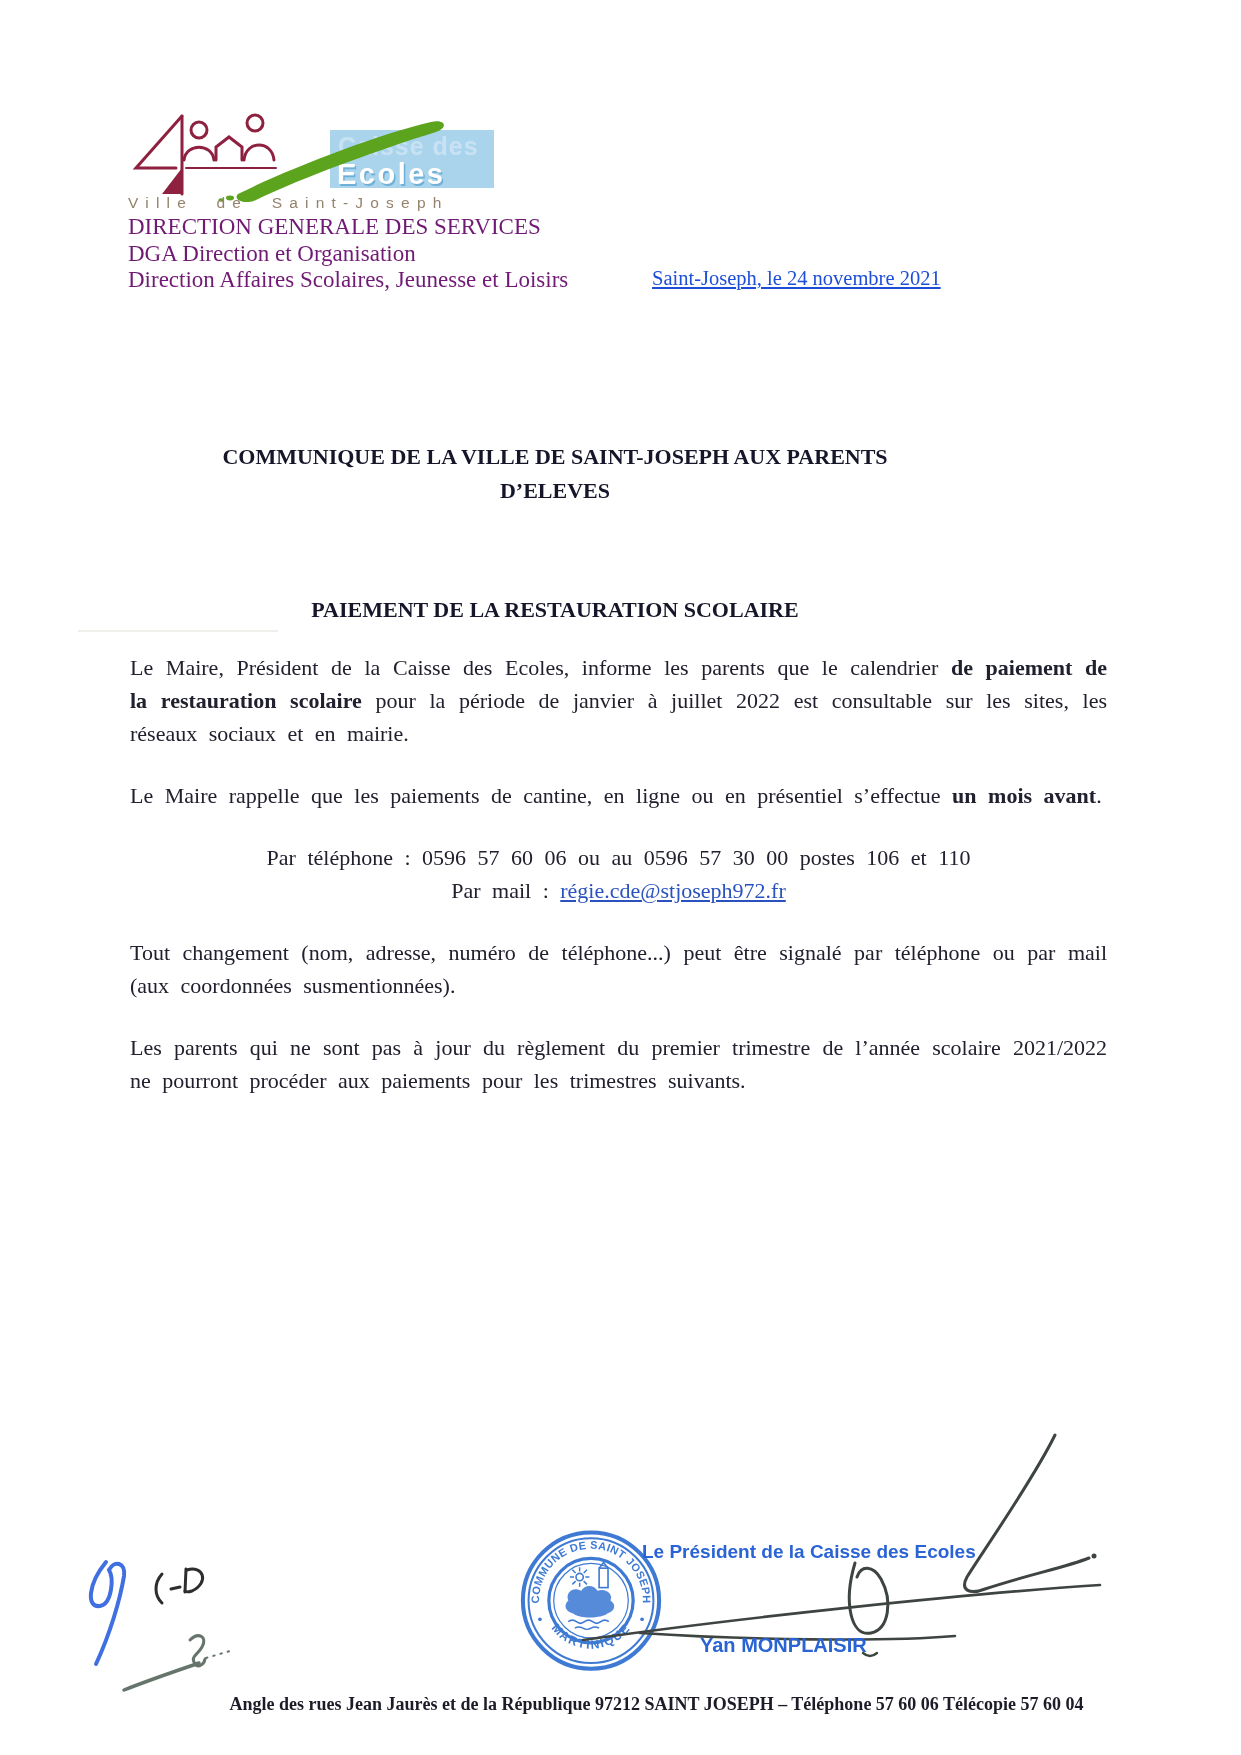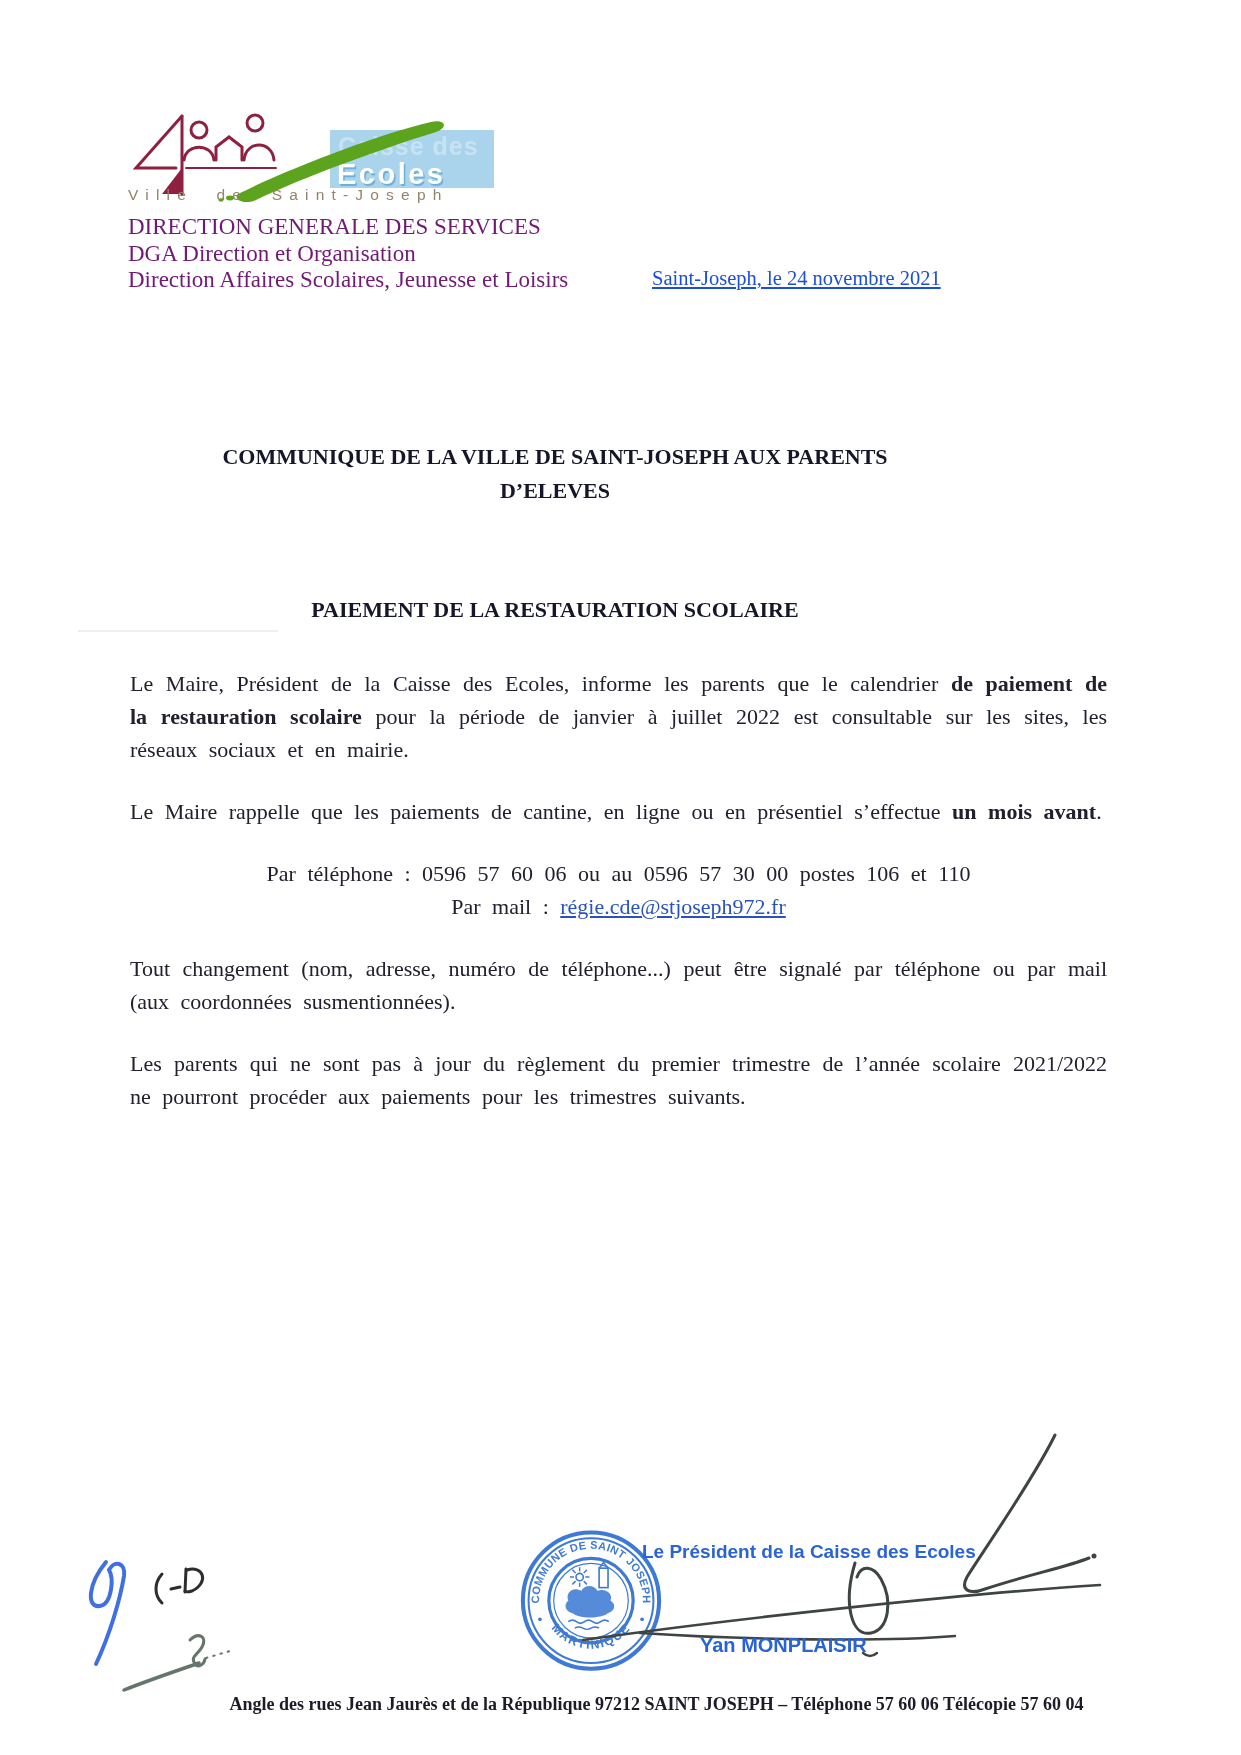--- a/index.html
+++ b/index.html
@@ -4,35 +4,35 @@
 <style>
   html,body{margin:0;padding:0;background:#e8e8e8;}
   .page{
     position:relative;width:1241px;height:1755px;background:#ffffff;
     font-family:"Liberation Serif","DejaVu Serif",serif;color:#20202e;
     overflow:hidden;margin:0 auto;
   }
   .abs{position:absolute;}
   
   .ville-line{
-    left:128px;top:186px;white-space:nowrap;
+    left:128px;top:194px;white-space:nowrap;
     font-family:"Liberation Sans","DejaVu Sans",sans-serif;
     font-size:15.5px;color:#95826c;letter-spacing:7.2px;word-spacing:12px;
   }
   .dept{left:128px;top:214px;font-size:23px;line-height:26.5px;color:#701a75;}
   .dateline{left:652px;top:267px;font-size:20.5px;color:#1d4ed8;white-space:nowrap;text-decoration:underline;}
   
   .title-wrap{left:130px;top:440px;width:850px;text-align:center;
     font-weight:bold;font-size:22px;line-height:34px;color:#16162a;}
   .subtitle{left:130px;top:562px;width:850px;text-align:center;
     font-weight:bold;font-size:22px;color:#16162a;margin-top:35px;}
   
   .body-col{left:130px;top:651px;width:977px;font-size:22px;line-height:33px;
     text-align:justify;word-spacing:6px;color:#20202e;}
-  .body-col p{margin:16px 0 29px 0;}
+  .body-col p{margin:0 0 29px 0;}
   .body-col p.contact{text-align:center;}
   .mail-link{color:#2a52be;text-decoration:underline;cursor:pointer;}
   b{font-weight:bold;}
   .fold{left:78px;top:630px;width:200px;height:2px;background:#f0efec;}
   
   .sig-label{left:642px;top:1541px;font-family:"Liberation Sans","DejaVu Sans",sans-serif;
     font-weight:bold;font-size:19px;color:#2a63d4;white-space:nowrap;}
   .sig-name{left:700px;top:1634px;font-family:"Liberation Sans","DejaVu Sans",sans-serif;
     font-weight:bold;font-size:20px;color:#2a63d4;white-space:nowrap;}
   .stamp-arc{font-family:"Liberation Sans","DejaVu Sans",sans-serif;font-weight:bold;}

